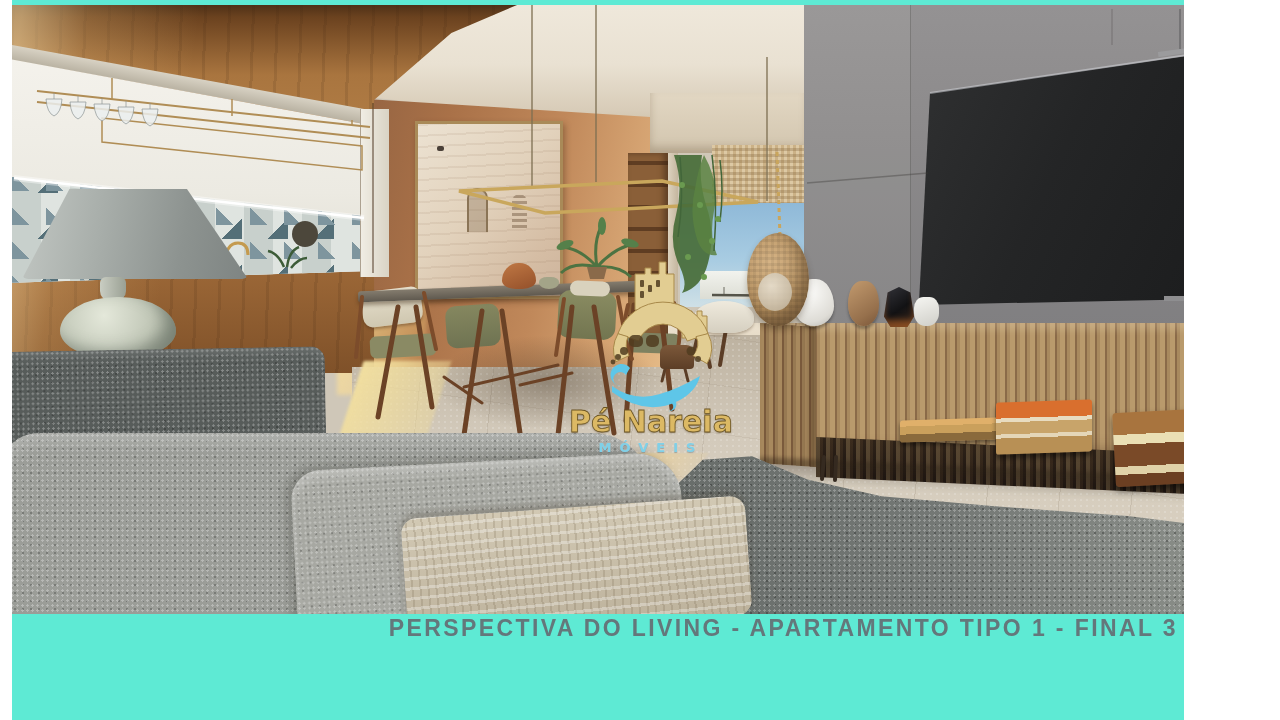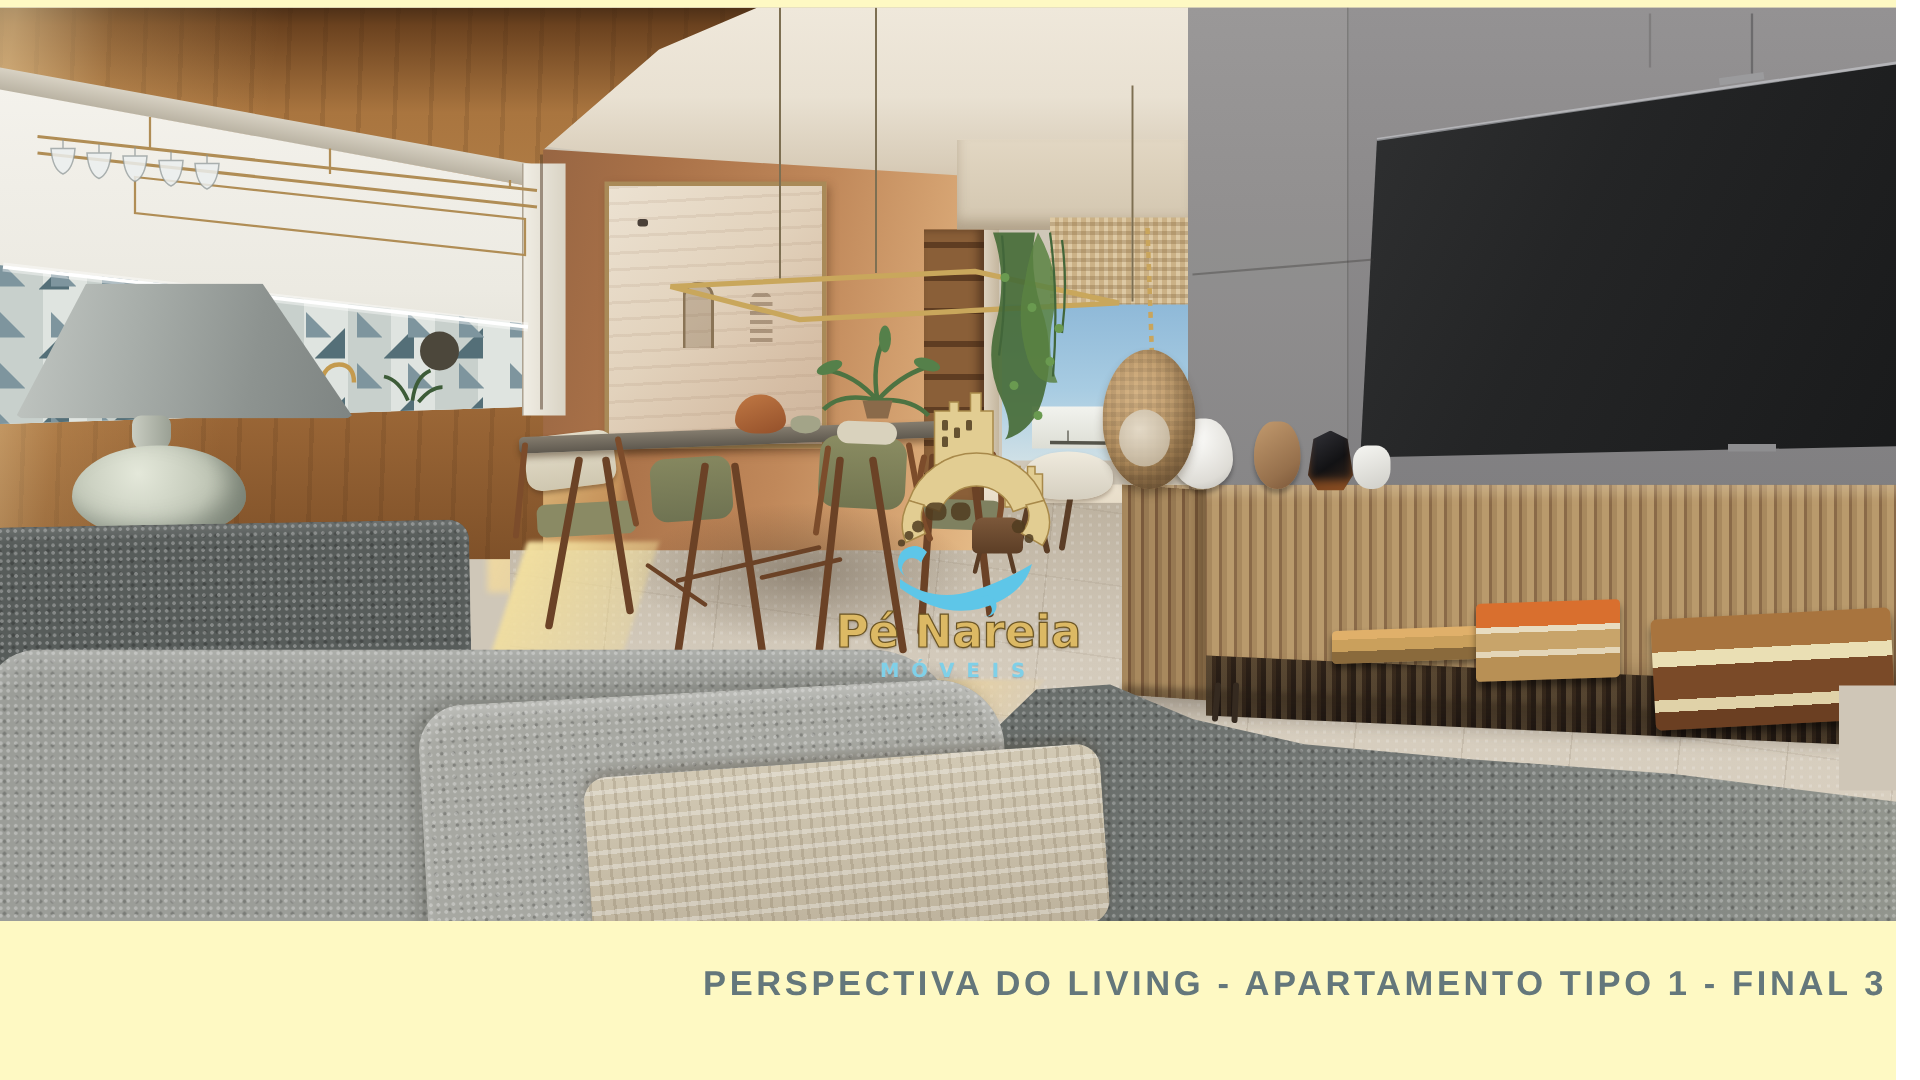--- a/index.html
+++ b/index.html
@@ -1,23 +1,23 @@
 <!DOCTYPE html>
 <html><head>
 <meta charset="utf-8">
 <style>
   html,body{margin:0;padding:0;background:#ffffff;}
-  #stage{position:relative;width:1264px;height:720px;background:#fef9c3;overflow:hidden;
-         font-family:"Liberation Sans", sans-serif;}
+  #stage{position:relative;width:1172px;height:720px;background:#5eead4;overflow:hidden;
+         font-family:"Liberation Sans", sans-serif;margin-left:12px;}
   .abs{position:absolute;}
   #photo{position:absolute;left:0;top:5px;width:1276px;height:609px;overflow:hidden;background:#cfc7b8;}
   .speck{background-image:radial-gradient(rgba(255,255,255,.28) 1px, transparent 1.4px),
                           radial-gradient(rgba(0,0,0,.22) 1px, transparent 1.4px);
          background-size:5px 5px,8px 8px;background-position:0 0,3px 4px;}
-  .caption{position:absolute;left:0;right:6px;top:642px;text-align:right;
+  .caption{position:absolute;left:0;right:6px;top:615px;text-align:right;
            font-weight:bold;font-size:23px;letter-spacing:2.4px;color:#64777b;}
   .brand1{position:absolute;left:544px;top:399px;width:190px;text-align:center;
           font-family:"DejaVu Sans", sans-serif;font-weight:bold;font-size:30px;color:#dcb964;
           -webkit-text-stroke:0.8px #6b5524;text-shadow:0 1px 2px rgba(60,40,10,.45);}
   .brand2{position:absolute;left:544px;top:435px;width:190px;text-align:center;
           font-family:"DejaVu Sans", sans-serif;font-weight:bold;font-size:13px;letter-spacing:8px;
           color:#7fd0e8;text-shadow:0 0 2px rgba(255,255,255,.55),0 1px 1px rgba(40,60,70,.4);}
 </style>
 </head>
 <body>

